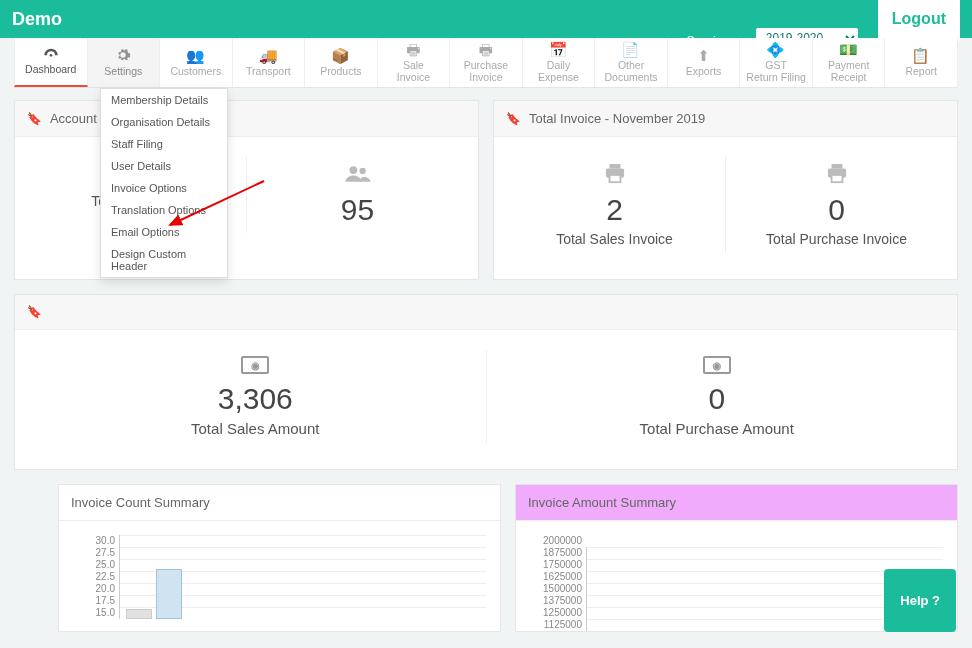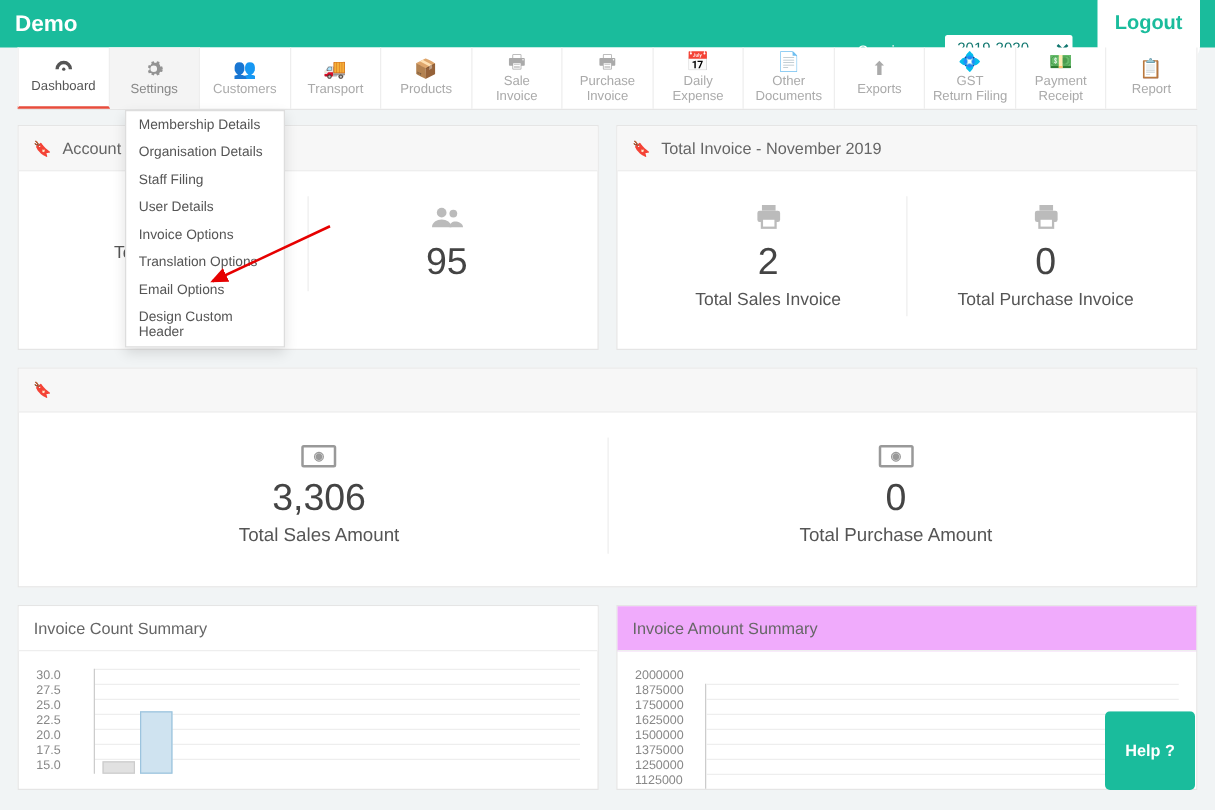--- a/index.html
+++ b/index.html
@@ -35,21 +35,21 @@
 
   .big-stats { display: flex; }
   .big-stat { flex: 1; text-align: center; padding: 6px 4px; border-right: 1px solid #eee; }
   .big-stat:last-child { border-right: none; }
   .big-stat .money-icon { width: 28px; height: 18px; border: 2px solid #999; border-radius: 2px; margin: 0 auto 8px; display:flex; align-items:center; justify-content:center; font-size:10px; color:#999; font-weight:bold; }
   .big-stat .bs-value { font-size: 30px; color: #444; }
   .big-stat .bs-label { font-size: 15px; color: #555; margin-top: 4px; text-align: center; }
 
   .chart-area { padding: 14px 14px 0 14px; font-size: 10px; color: #888; }
   .y-axis { display:flex; flex-direction:column; gap:0; width: 46px; }
-  .y-tick { height: 12px; line-height: 12px; text-align: left; padding-right: 4px; }
+  .y-tick { height: 12px; line-height: 12px; text-align: right; padding-right: 4px; }
   .chart-row { display:flex; align-items:flex-end; }
   .chart-body { position: relative; flex: 1; height: 84px; border-left: 1px solid #ccc; }
   .grid-line { position:absolute; left:0; right:0; border-top:1px solid #eee; }
   .bar { position:absolute; bottom:0; width:26px; background:#cfe3f0; border:1px solid #9cc4de; }
 
   .arrow { position:absolute; z-index: 30; pointer-events:none; }
 
   .help-btn { position: fixed; right: 16px; bottom: 16px; background: #1abc9c; color: #fff; border: none; border-radius: 4px; padding: 24px 16px; font-size: 13px; font-weight: bold; cursor: pointer; }
 
   svg { display: block; }
@@ -237,21 +237,21 @@
           <div class="big-stat">
             <div class="money-icon">◉</div>
             <div class="bs-value">0</div>
             <div class="bs-label">Total Purchase Amount</div>
           </div>
         </div>
       </div>
     </div>
   </div>
 
-  <div class="row" style="margin-bottom:0;">
+  <div class="row" style="margin-bottom:0;margin-left:44px;">
     <div class="panel">
       <div class="panel-header" style="background:#fff;">
           <span>Invoice Count Summary</span>
         </div>
       <div class="chart-area">
         <div class="chart-row">
           <div class="y-axis">
             <div class="y-tick">30.0</div>
             <div class="y-tick">27.5</div>
             <div class="y-tick">25.0</div>

